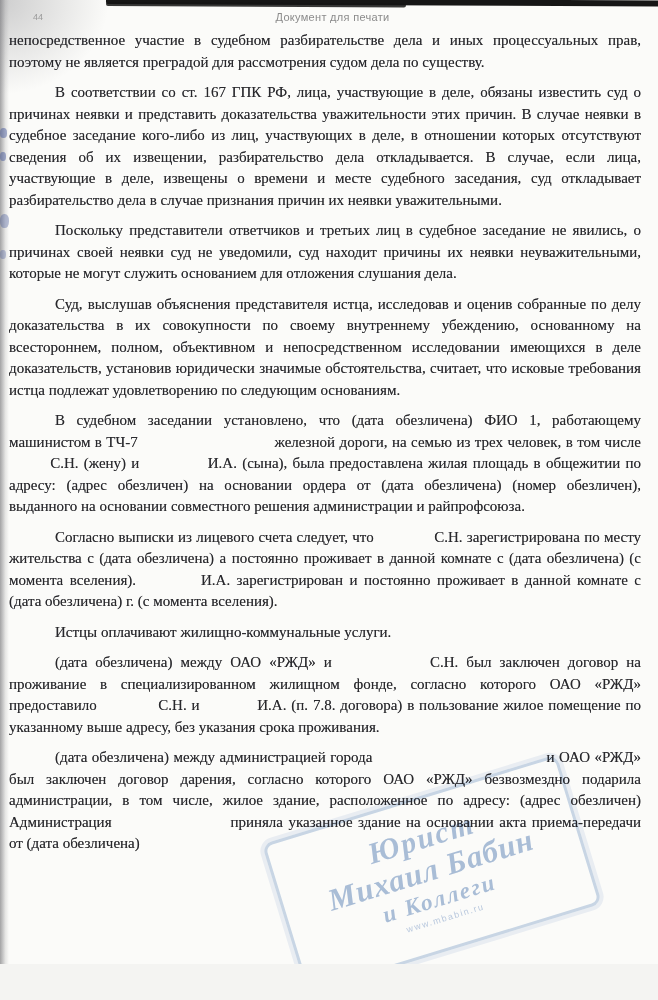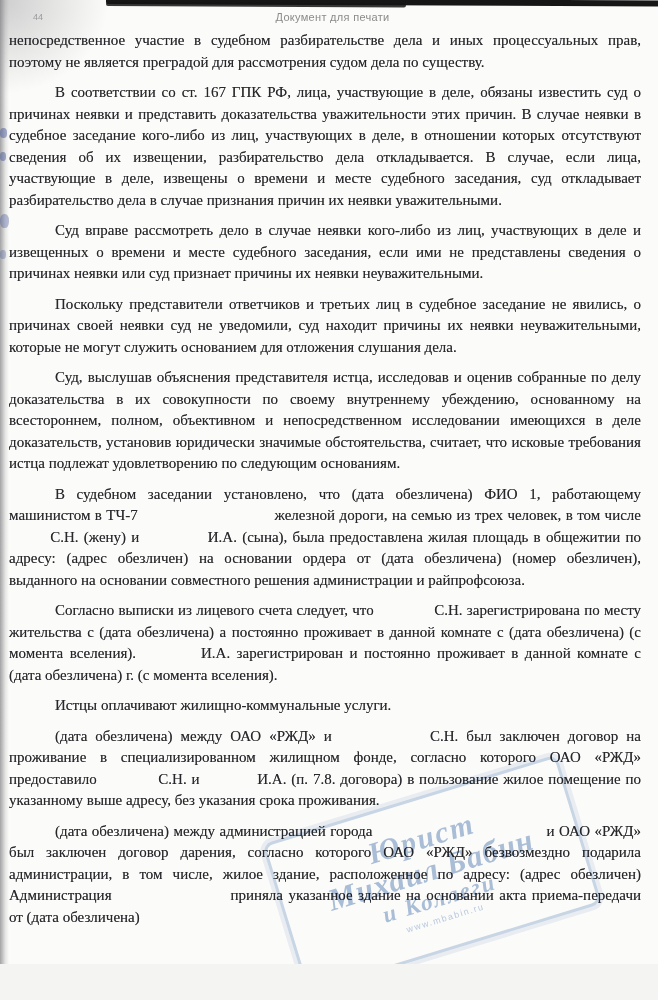--- a/index.html
+++ b/index.html
@@ -106,21 +106,20 @@
   <div class="scan-mark m2"></div>
   <div class="scan-mark m3"></div>
   <div class="scan-mark m4"></div>
 
   <div class="page-marker">44</div>
   <div class="print-header">Документ для печати</div>
 
   <div class="doc-body">
       <p class="para">непосредственное участие в судебном разбирательстве дела и иных процессуальных прав, поэтому не является преградой для рассмотрения судом дела по существу.</p>
       <p class="para indent">В соответствии со ст. 167 ГПК РФ, лица, участвующие в деле, обязаны известить суд о причинах неявки и представить доказательства уважительности этих причин. В случае неявки в судебное заседание кого-либо из лиц, участвующих в деле, в отношении которых отсутствуют сведения об их извещении, разбирательство дела откладывается. В случае, если лица, участвующие в деле, извещены о времени и месте судебного заседания, суд откладывает разбирательство дела в случае признания причин их неявки уважительными.</p>
-      <p class="para indent">Суд вправе рассмотреть дело в случае неявки кого-либо из лиц, участвующих в деле и извещенных о времени и месте судебного заседания, если ими не представлены сведения о причинах неявки или суд признает причины их неявки неуважительными.</p>
       <p class="para indent">Поскольку представители ответчиков и третьих лиц в судебное заседание не явились, о причинах своей неявки суд не уведомили, суд находит причины их неявки неуважительными, которые не могут служить основанием для отложения слушания дела.</p>
       <p class="para indent">Суд, выслушав объяснения представителя истца, исследовав и оценив собранные по делу доказательства в их совокупности по своему внутреннему убеждению, основанному на всестороннем, полном, объективном и непосредственном исследовании имеющихся в деле доказательств, установив юридически значимые обстоятельства, считает, что исковые требования истца подлежат удовлетворению по следующим основаниям.</p>
       <p class="para indent">В судебном заседании установлено, что (дата обезличена) ФИО 1, работающему машинистом в ТЧ-7 <span class="redacted-gap" style="width: 128px;"></span> железной дороги, на семью из трех человек, в том числе <span class="redacted-gap" style="width: 36px;"></span> С.Н. (жену) и <span class="redacted-gap" style="width: 58px;"></span> И.А. (сына), была предоставлена жилая площадь в общежитии по адресу: (адрес обезличен) на основании ордера от (дата обезличена) (номер обезличен), выданного на основании совместного решения администрации и райпрофсоюза.</p>
       <p class="para indent">Согласно выписки из лицевого счета следует, что <span class="redacted-gap" style="width: 52px;"></span> С.Н. зарегистрирована по месту жительства с (дата обезличена) а постоянно проживает в данной комнате с (дата обезличена) (с момента вселения). <span class="redacted-gap" style="width: 52px;"></span> И.А. зарегистрирован и постоянно проживает в данной комнате с (дата обезличена) г. (с момента вселения).</p>
       <p class="para indent">Истцы оплачивают жилищно-коммунальные услуги.</p>
       <p class="para indent">(дата обезличена) между ОАО «РЖД» и <span class="redacted-gap" style="width: 82px;"></span> С.Н. был заключен договор на проживание в специализированном жилищном фонде, согласно которого ОАО «РЖД» предоставило <span class="redacted-gap" style="width: 52px;"></span> С.Н. и <span class="redacted-gap" style="width: 48px;"></span> И.А. (п. 7.8. договора) в пользование жилое помещение по указанному выше адресу, без указания срока проживания.</p>
       <p class="para indent">(дата обезличена) между администрацией города <span class="redacted-gap" style="width: 165px;"></span> и ОАО «РЖД» был заключен договор дарения, согласно которого ОАО «РЖД» безвозмездно подарила администрации, в том числе, жилое здание, расположенное по адресу: (адрес обезличен) Администрация <span class="redacted-gap" style="width: 108px;"></span> приняла указанное здание на основании акта приема-передачи от (дата обезличена)</p>
     </div>
 
   <div class="watermark">

